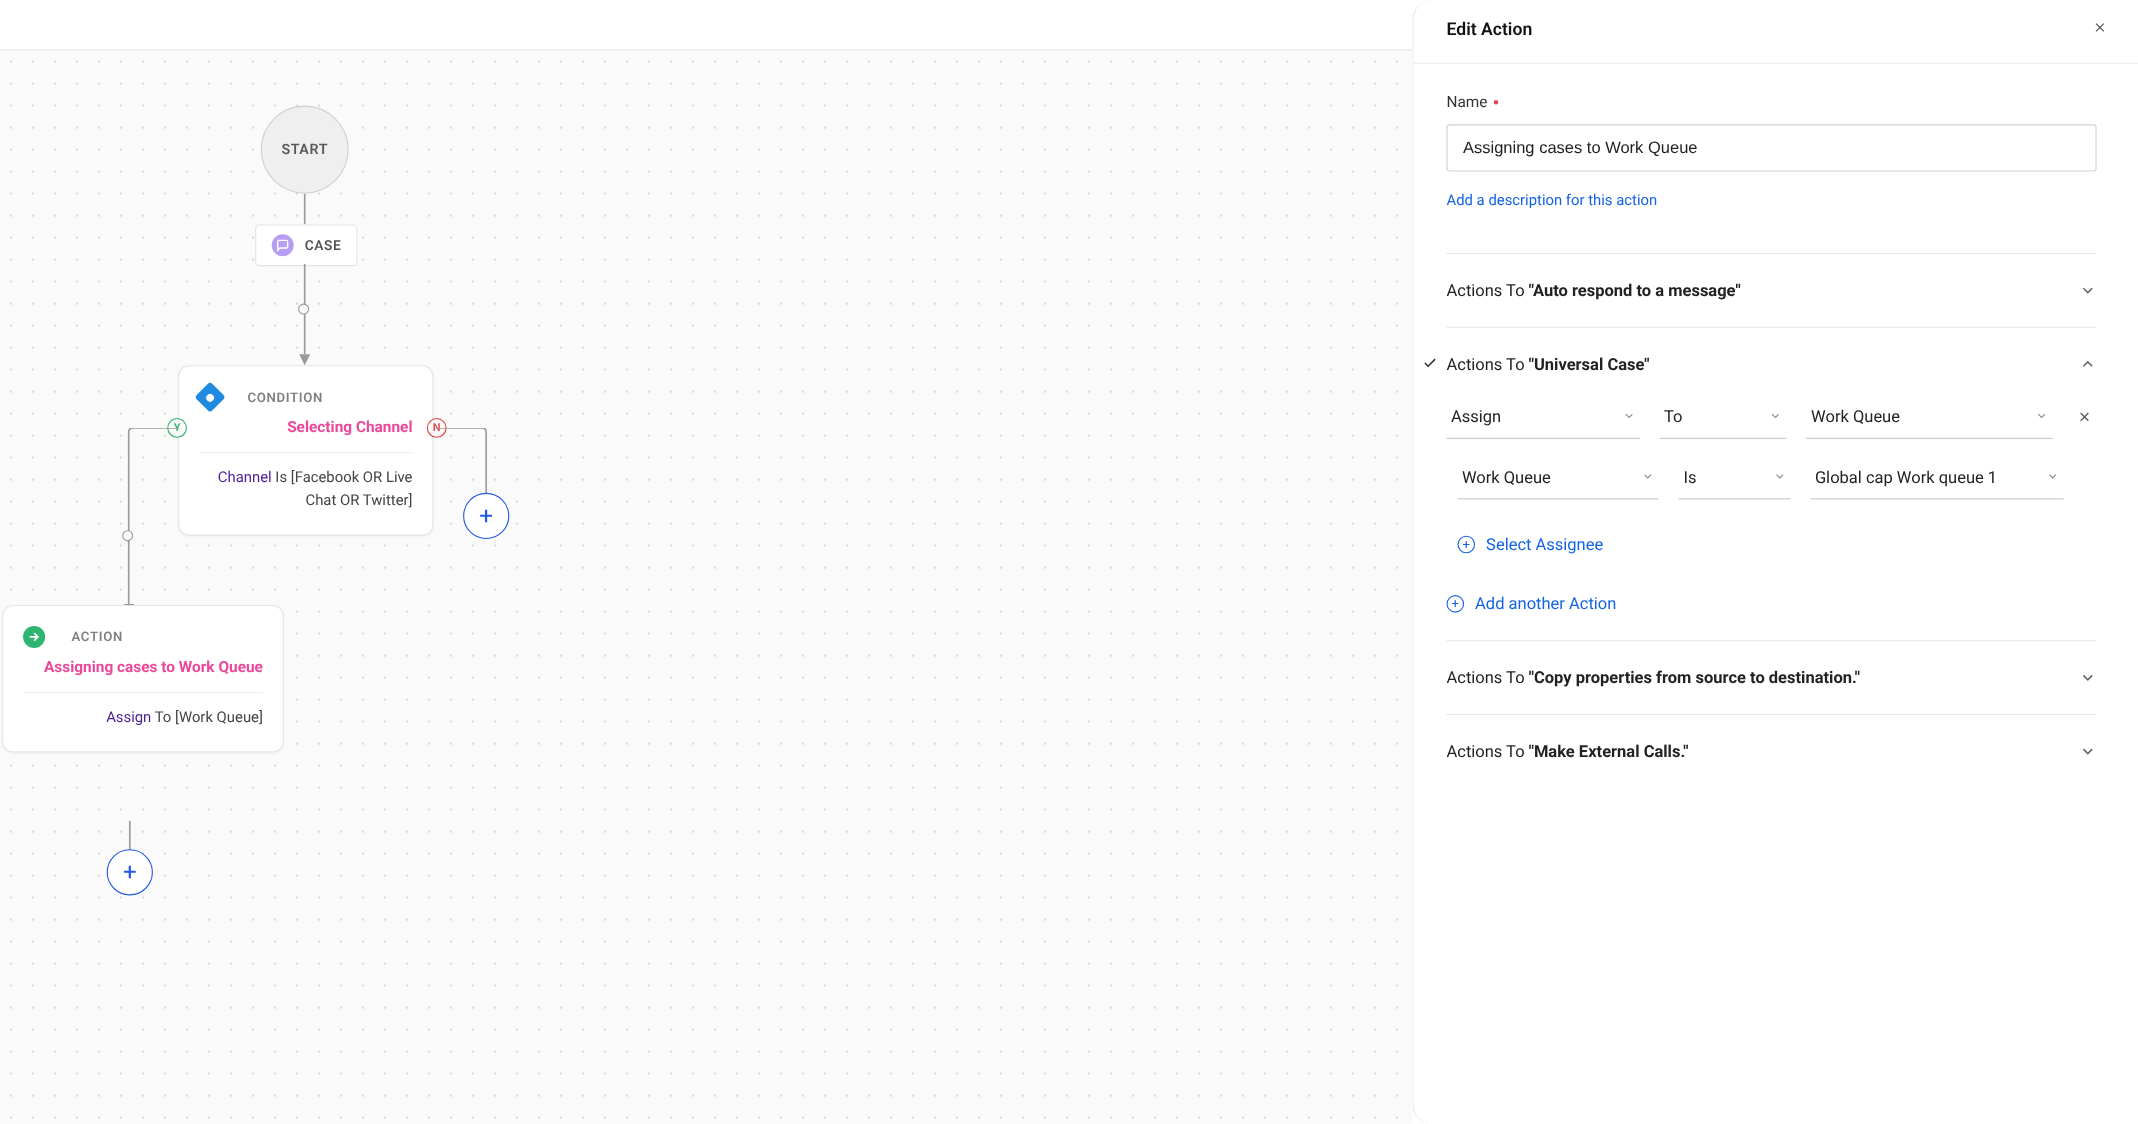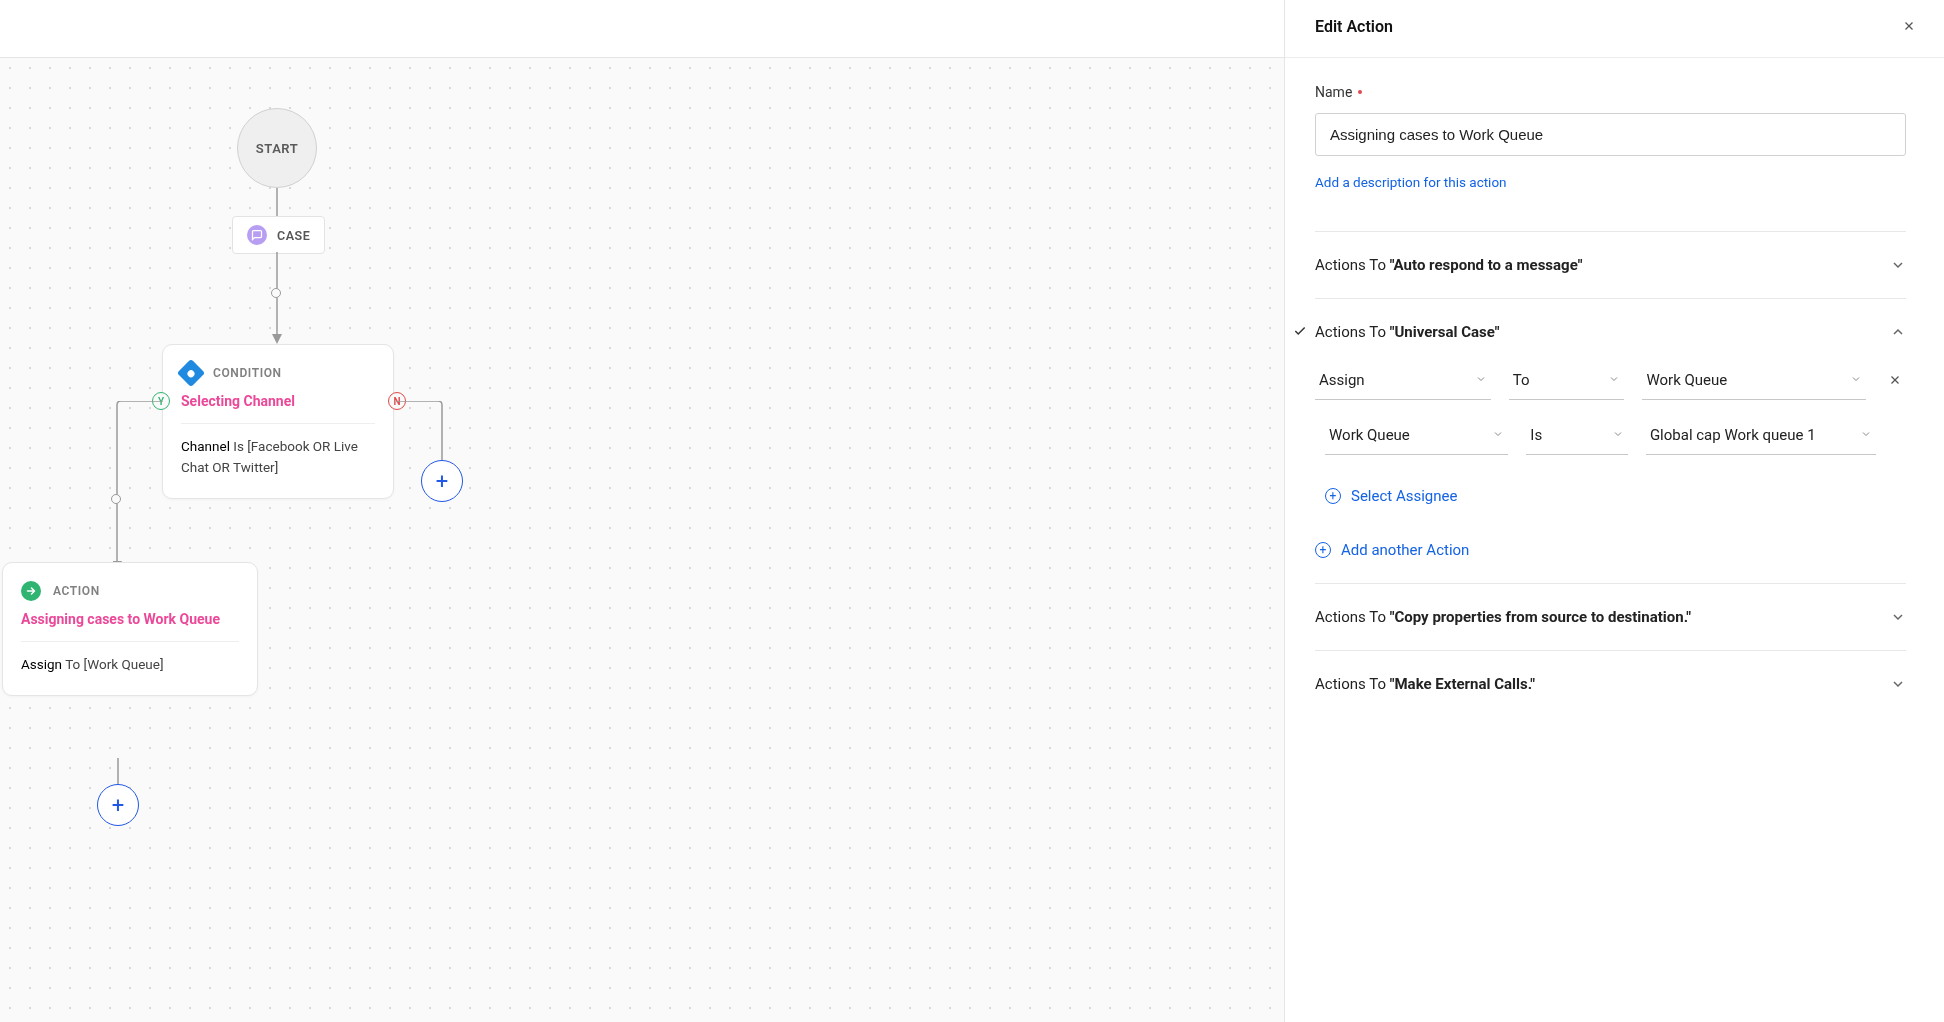--- a/index.html
+++ b/index.html
@@ -10,28 +10,30 @@
       overflow: hidden;
       background: #fff;
     }
     .canvas {
       flex: 1;
       background-image: radial-gradient(#d8d8d8 1px, transparent 1px);
       background-size: 20px 20px;
       background-color: #fafafa;
       position: relative;
       border-top: 1px solid #e5e5e5;
-      margin-top: 57px;
+      margin-top: 45px;
+      text-align: right;
     }
     .panel {
       width: 660px;
       background: #fff;
       border-left: 1px solid #e5e5e5;
       display: flex;
       flex-direction: column;
+      border-radius: 18px;
     }
     .panel-header {
       display: flex;
       align-items: center;
       justify-content: space-between;
       padding: 12px 24px 16px 30px;
       border-bottom: 1px solid #ececec;
     }
     .panel-title {
       font-size: 16px;
@@ -197,21 +199,21 @@
     .card {
       border: 1px solid #e5e5e5;
       border-radius: 10px;
       padding: 18px 18px 20px 18px;
       box-shadow: 0 1px 3px rgba(0,0,0,0.04);
       width: 232px;
     }
     .card-header {
       display: flex;
       align-items: center;
-      gap: 12px;
+      gap: 24px;
       font-size: 12px;
       letter-spacing: 0.6px;
       font-weight: 600;
       color: #808080;
     }
     .cond-icon {
       width: 20px; height: 20px;
       background: #1f8ae0;
       transform: rotate(45deg);
       border-radius: 3px;
@@ -243,21 +245,21 @@
     }
     .card-divider {
       border-top: 1px solid #eee;
       margin: 14px 0 12px 0;
     }
     .card-text {
       font-size: 13.5px;
       color: #444;
       line-height: 1.55;
     }
-    .card-text .muted { color: #000000; }
+    .card-text .muted { color: #4c1d95; }
     .add-btn {
       width: 42px; height: 42px;
       border: 1.5px solid #2158e6;
       color: #2158e6;
       border-radius: 50%;
       display: inline-flex;
       align-items: center;
       justify-content: center;
       background: #fff;
       font-size: 22px;

